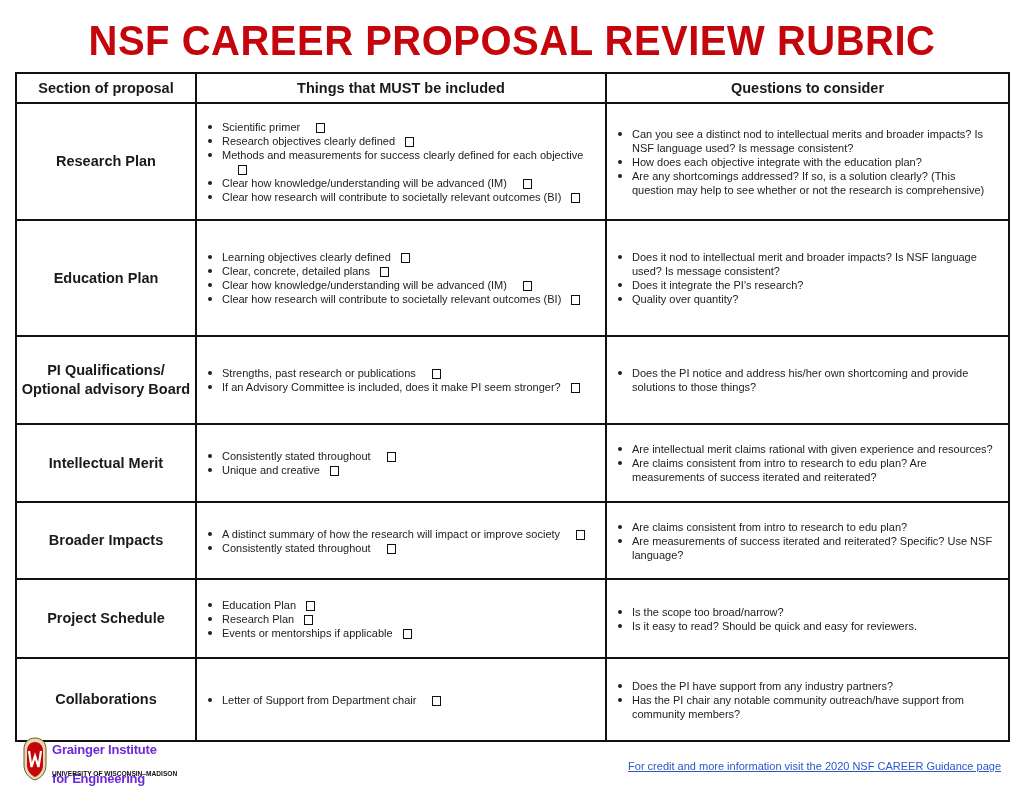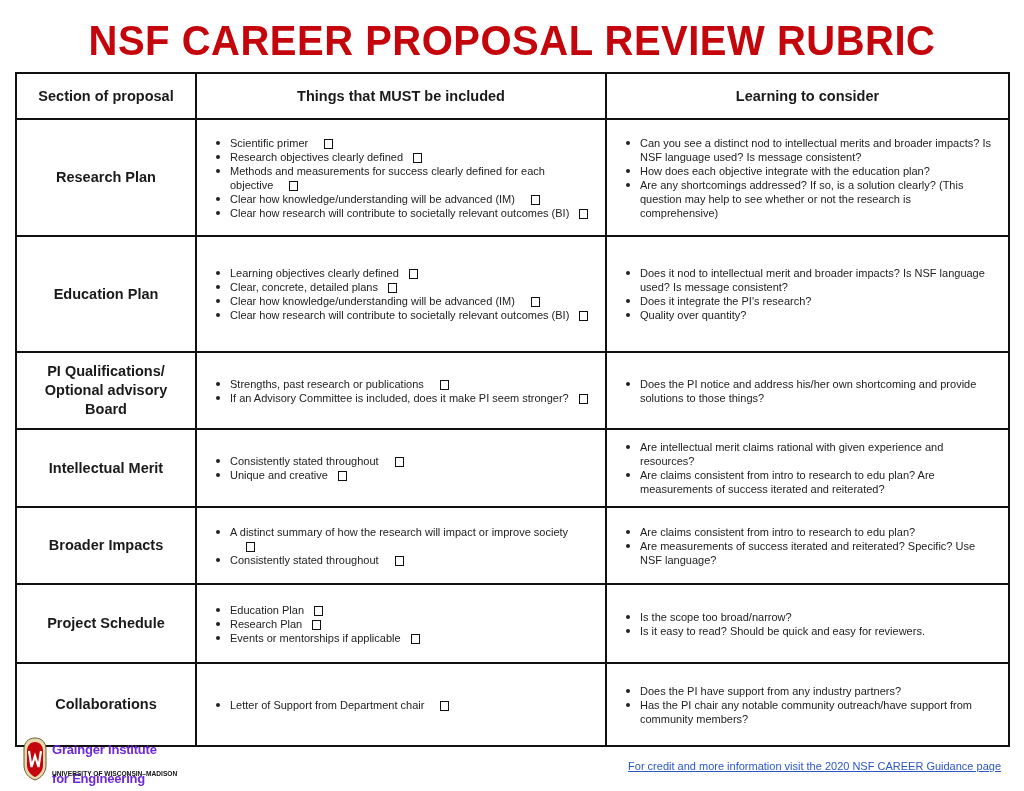--- a/index.html
+++ b/index.html
@@ -11,21 +11,21 @@
       position: absolute; left: 0; top: 18px; width: 1024px; text-align: center;
       font-family: "Liberation Sans", sans-serif; font-weight: 700;
       font-size: 40px; letter-spacing: 0.5px; color: #c5050c;
       transform: scaleY(1.05);
     }
     table.rubric {
       position: absolute; left: 15px; top: 72px; width: 993px;
       border-collapse: collapse; table-layout: fixed;
     }
     table.rubric th, table.rubric td {
-      border: 2px solid #111; vertical-align: middle; padding: 8px;
+      border: 2px solid #111; vertical-align: middle; padding: 0;
     }
     table.rubric th {
       height: 28px; font-size: 14.5px; font-weight: 700; text-align: center;
     }
     col.c1 { width: 180px; }
     col.c2 { width: 410px; }
     col.c3 { width: 403px; }
     td.section {
       text-align: center; font-weight: 700; font-size: 14.5px; line-height: 19px;
       padding: 0 8px;
@@ -76,21 +76,21 @@
 <table class="rubric">
   <colgroup>
       <col class="c1">
       <col class="c2">
       <col class="c3">
     </colgroup>
   <thead>
     <tr>
       <th>Section of proposal</th>
       <th>Things that MUST be included</th>
-      <th>Learning to consider</th>
+      <th>Questions to consider</th>
     </tr>
   </thead>
   <tbody>
 
     <tr style="height:117px;">
       <td class="section">Research Plan</td>
       <td>
         <ul class="items">
           <li><span>Scientific primer</span><span class="cb wide"></span></li>
           <li><span>Research objectives clearly defined</span><span class="cb"></span></li>
@@ -120,21 +120,21 @@
       </td>
       <td>
         <ul class="items q">
           <li>Does it nod to intellectual merit and broader impacts? Is NSF language used? Is message consistent?</li>
           <li>Does it integrate the PI's research?</li>
           <li>Quality over quantity?</li>
         </ul>
       </td>
     </tr>
 
-    <tr style="height:77px;">
+    <tr style="height:88px;">
       <td class="section">PI Qualifications/ Optional advisory Board</td>
       <td>
         <ul class="items">
           <li><span>Strengths, past research or publications</span><span class="cb wide"></span></li>
           <li><span>If an Advisory Committee is included, does it make PI seem stronger?</span><span class="cb"></span></li>
         </ul>
       </td>
       <td>
         <ul class="items q">
           <li>Does the PI notice and address his/her own shortcoming and provide solutions to those things?</li>

